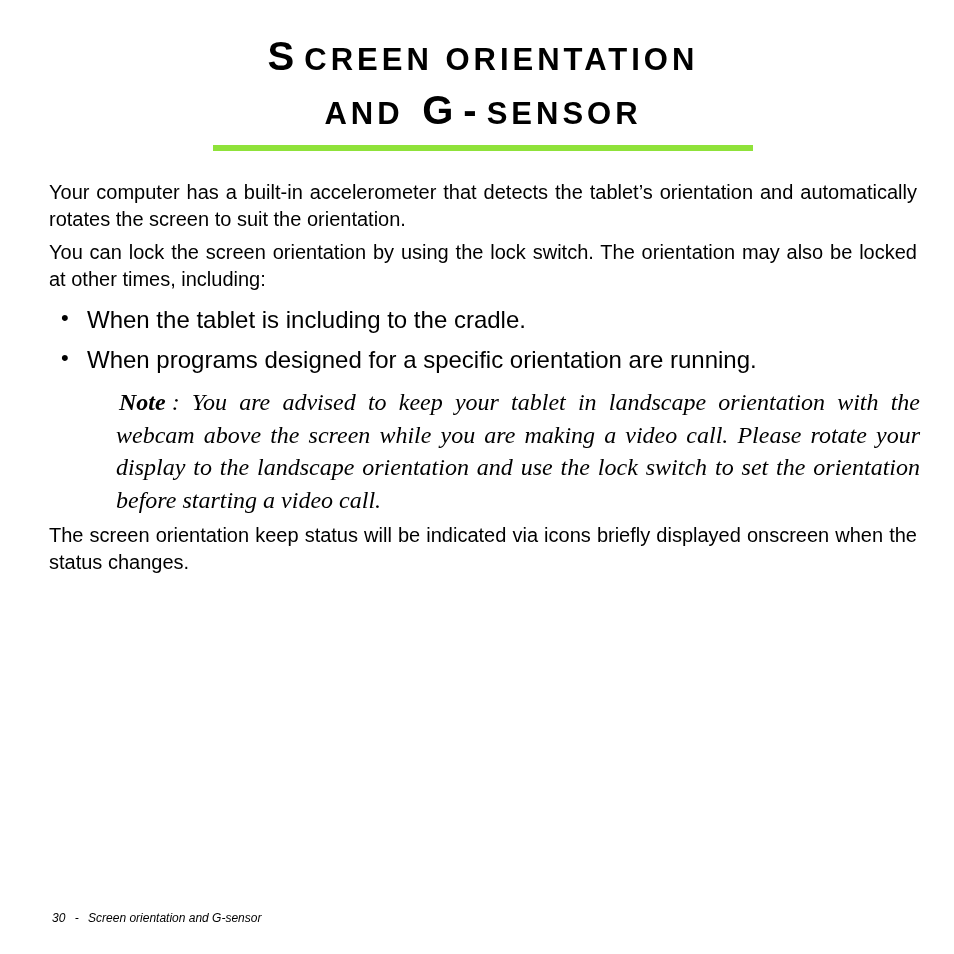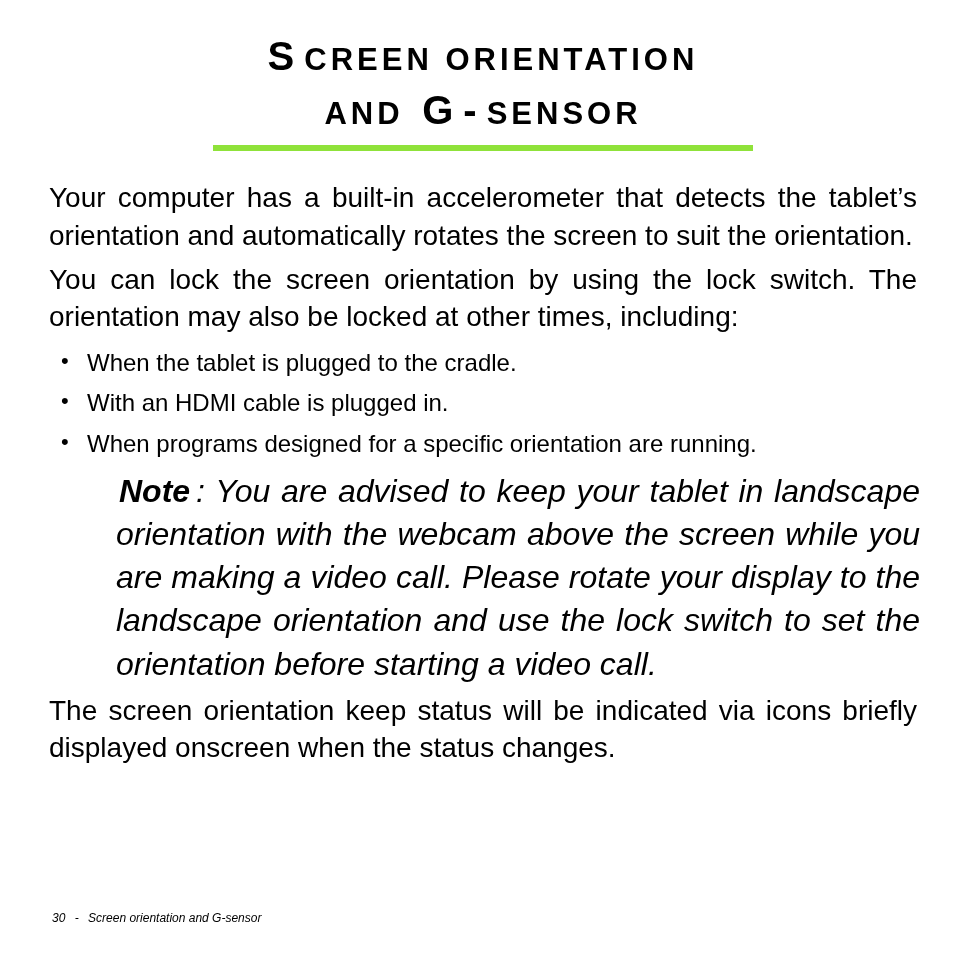--- a/index.html
+++ b/index.html
@@ -32,21 +32,21 @@
       font-size: 40px;
       letter-spacing: 4px;
     }
     .underline {
       width: 540px;
       height: 6px;
       background: #8FE23A;
       margin: 8px auto 0 auto;
     }
     .para {
-      font-size: 28px;
+      font-size: 20px;
       line-height: 1.35;
       text-align: justify;
       margin-bottom: 6px;
     }
     .bullets {
       list-style: none;
       margin: 8px 0 8px 0;
     }
     .bullets li {
       font-size: 24px;
@@ -56,24 +56,25 @@
     }
     .bullets li::before {
       content: "•";
       position: absolute;
       left: 12px;
       top: 0;
       font-size: 22px;
     }
     .note-block {
       margin: 6px 0 6px 70px;
-      font-size: 32px;
+      font-size: 24px;
       font-style: italic;
       text-align: justify;
       line-height: 1.35;
+      font-family: Liberation Serif, serif;
     }
     .note-label {
       font-weight: bold;
     }
     .footer {
       position: absolute;
       bottom: 32px;
       left: 40px;
       font-size: 12px;
       font-style: italic;
@@ -87,22 +88,21 @@
     <span class="cap">S</span><span>CREEN ORIENTATION</span><br>
     <span>AND </span><span class="cap">G</span><span class="cap">-</span><span>SENSOR</span>
   </div>
   <div class="underline"></div>
 </div>
 
 <p class="para">Your computer has a built-in accelerometer that detects the tablet’s orientation and automatically rotates the screen to suit the orientation.</p>
 <p class="para">You can lock the screen orientation by using the lock switch. The orientation may also be locked at other times, including:</p>
 
 <ul class="bullets">
-  <li>When the tablet is plugged to the cradle.</li>
-  <li>With an HDMI cable is plugged in.</li>
+  <li>When the tablet is including to the cradle.</li>
   <li>When programs designed for a specific orientation are running.</li>
 </ul>
 
 <p class="note-block">
   <span class="note-label">Note</span><span>: You are advised to keep your tablet in landscape orientation with the webcam above the screen while you are making a video call. Please rotate your display to the landscape orientation and use the lock switch to set the orientation before starting a video call.</span>
 </p>
 
 <p class="para">The screen orientation keep status will be indicated via icons briefly displayed onscreen when the status changes.</p>
 
 <div class="footer">

